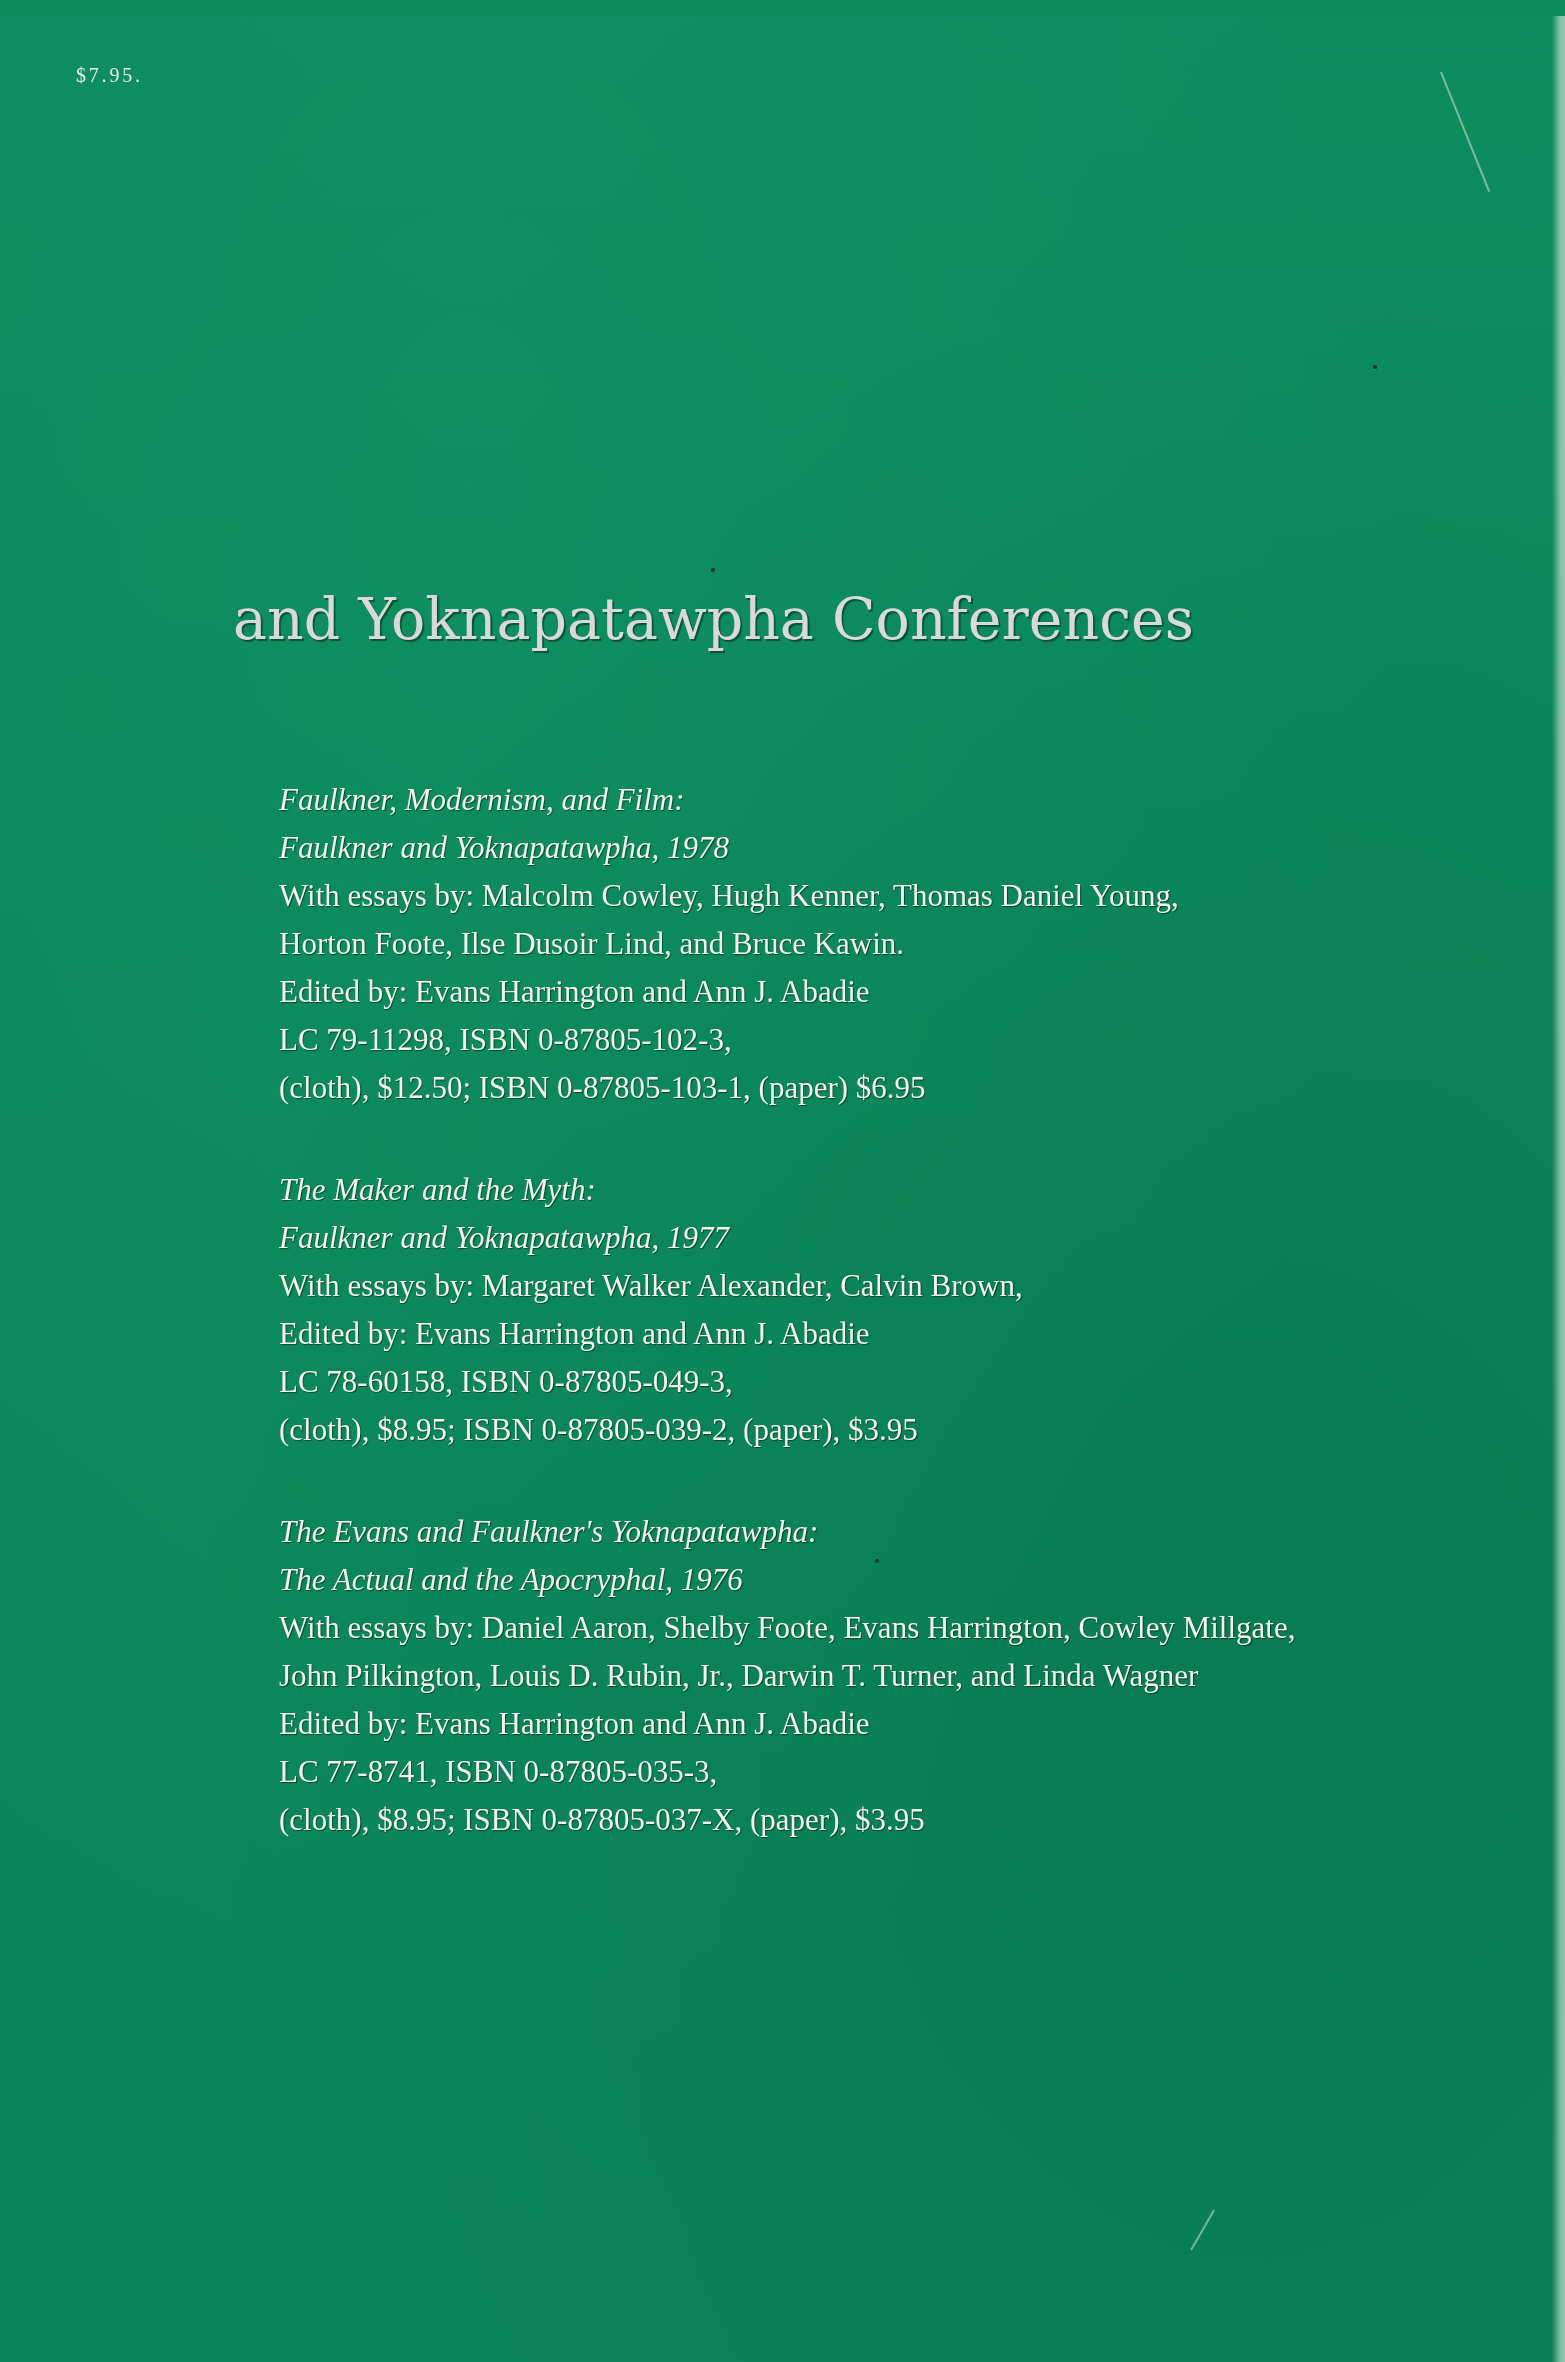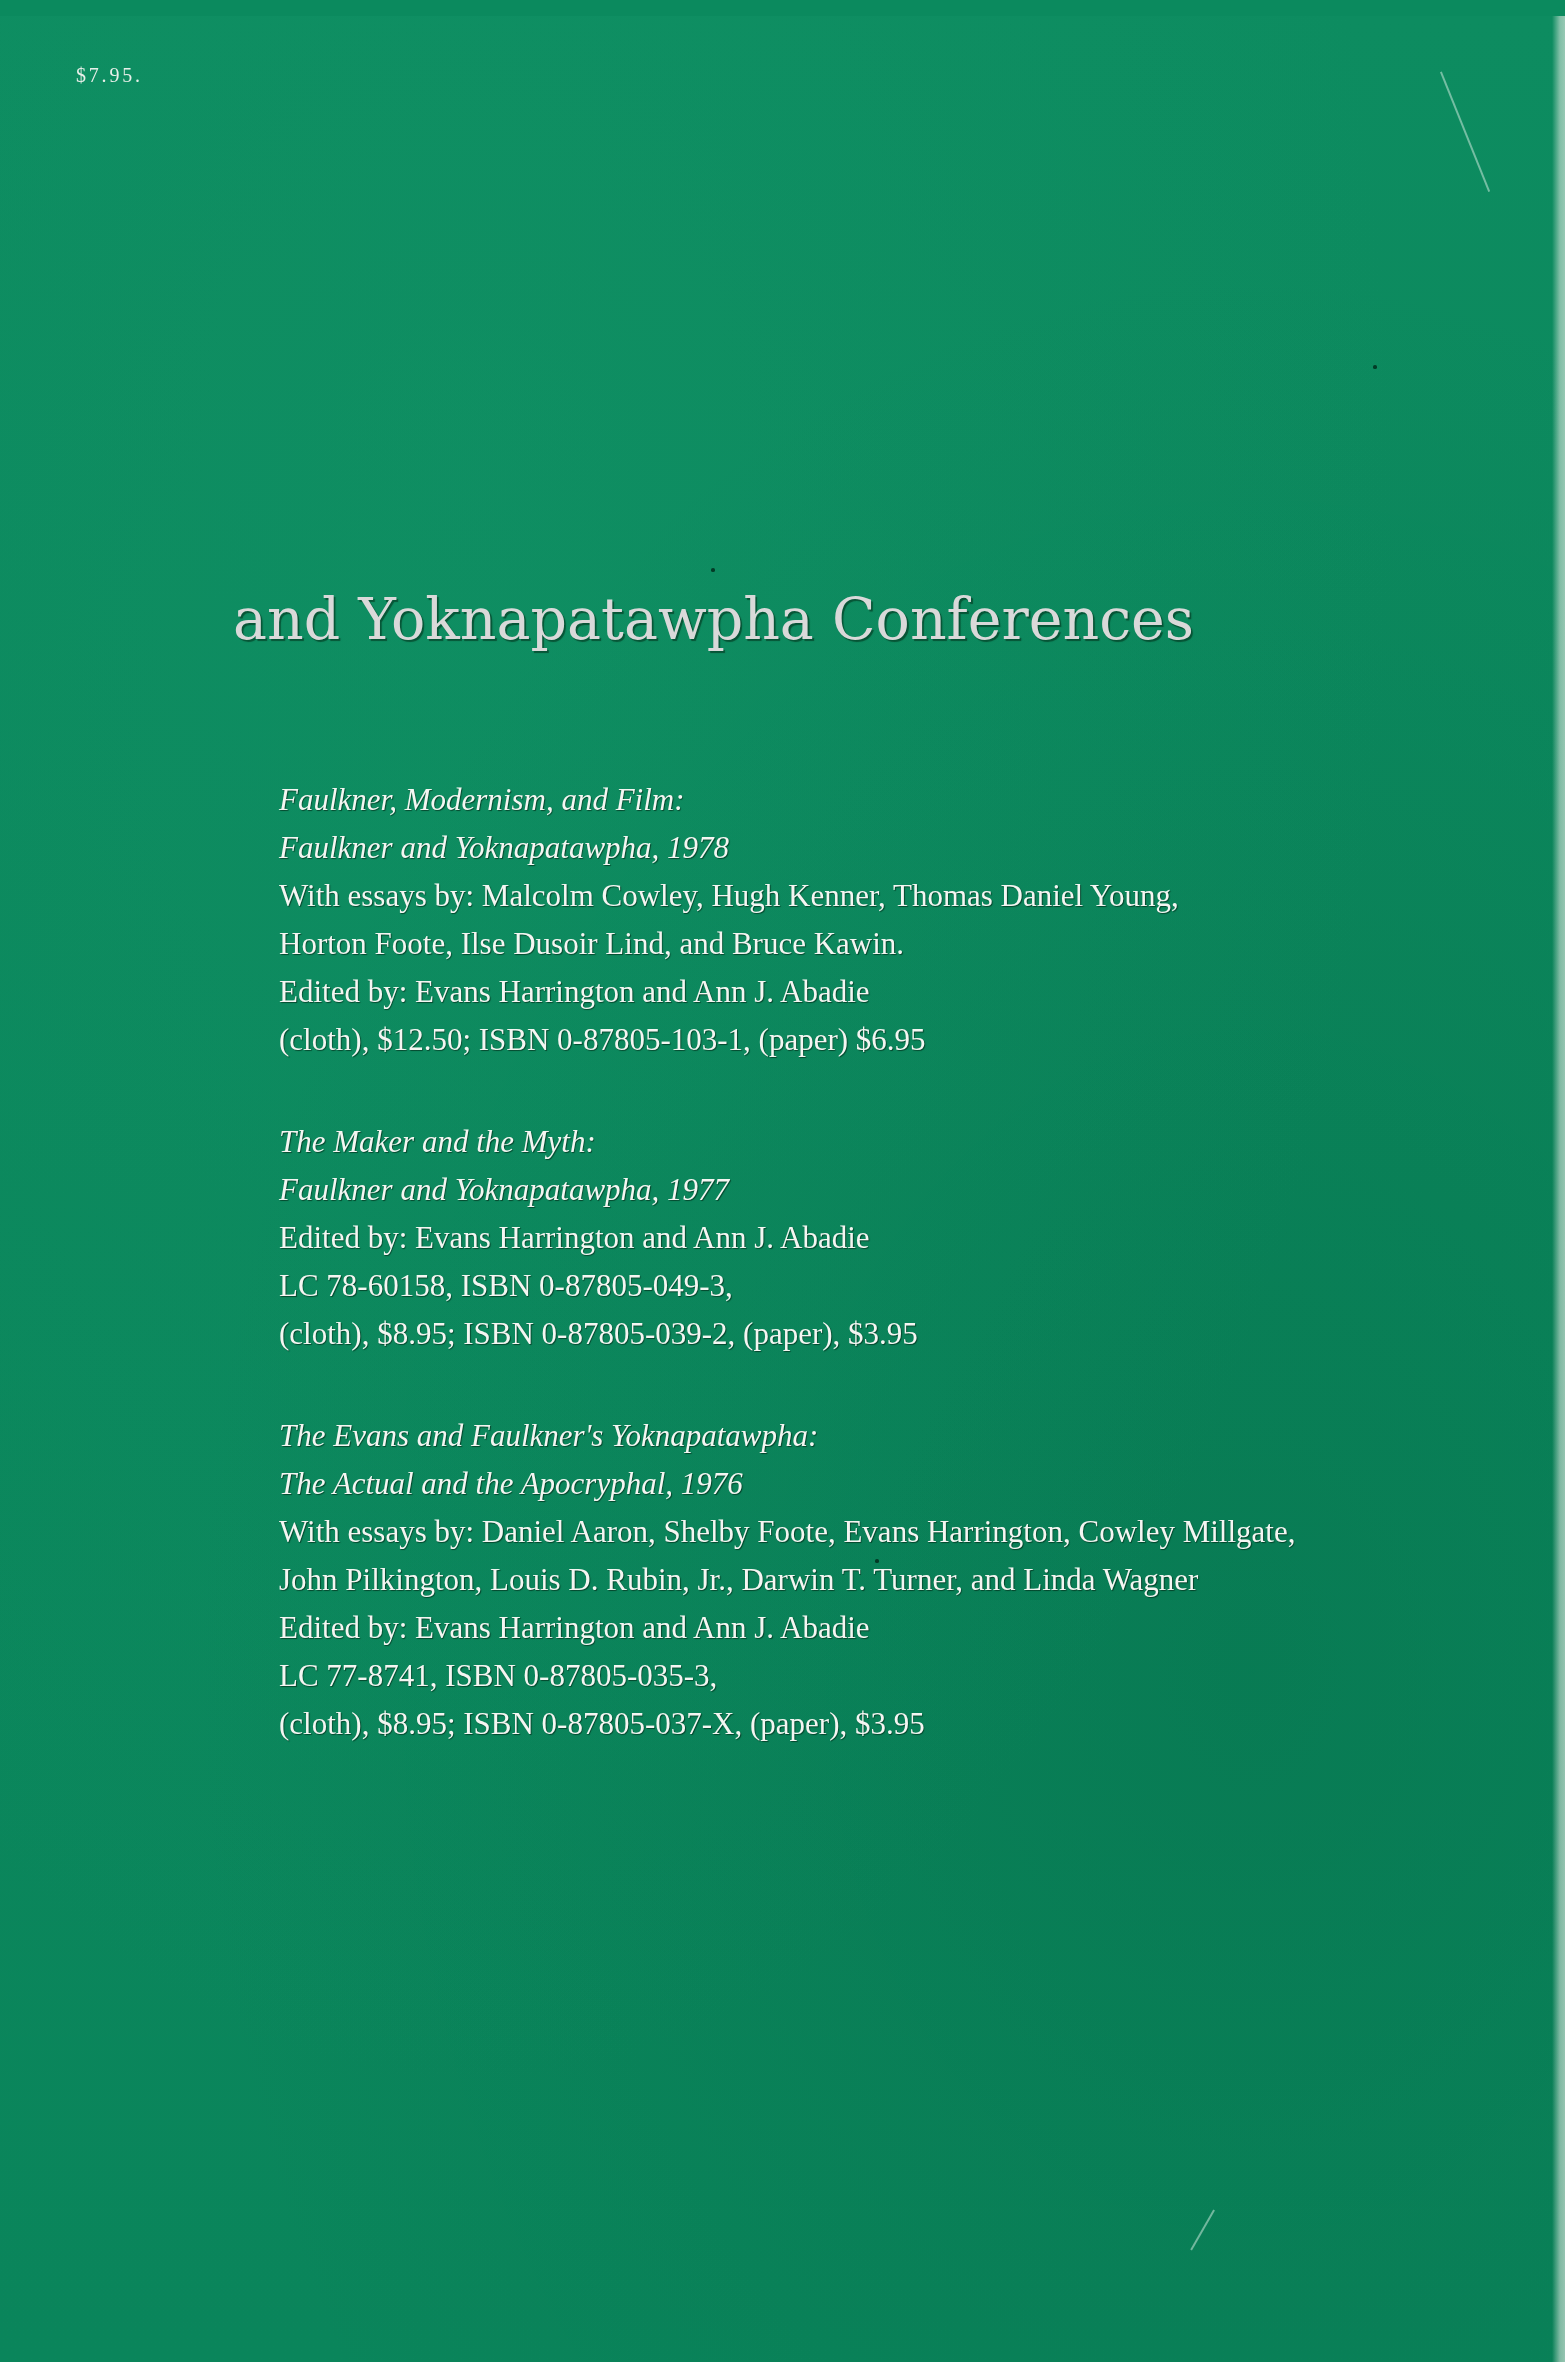--- a/index.html
+++ b/index.html
@@ -103,26 +103,28 @@
     <div>and Yoknapatawpha Conferences</div>
   </div>
 
   <div class="entries">
     <div class="entry">
       <div class="line title">Faulkner, Modernism, and Film:</div>
       <div class="line title">Faulkner and Yoknapatawpha, 1978</div>
       <div class="line">With essays by: Malcolm Cowley, Hugh Kenner, Thomas Daniel Young,</div>
       <div class="line">Horton Foote, Ilse Dusoir Lind, and Bruce Kawin.</div>
       <div class="line">Edited by: Evans Harrington and Ann J. Abadie</div>
+      <div class="line">LC 79-11298, ISBN 0-87805-102-3,</div>
       <div class="line">(cloth), $12.50; ISBN 0-87805-103-1, (paper) $6.95</div>
     </div>
 
     <div class="entry">
       <div class="line title">The Maker and the Myth:</div>
       <div class="line title">Faulkner and Yoknapatawpha, 1977</div>
+      <div class="line">With essays by: Margaret Walker Alexander, Calvin Brown,</div>
       <div class="line">Edited by: Evans Harrington and Ann J. Abadie</div>
       <div class="line">LC 78-60158, ISBN 0-87805-049-3,</div>
       <div class="line">(cloth), $8.95; ISBN 0-87805-039-2, (paper), $3.95</div>
     </div>
 
     <div class="entry">
       <div class="line title">The Evans and Faulkner's Yoknapatawpha:</div>
       <div class="line title">The Actual and the Apocryphal, 1976</div>
       <div class="line">With essays by: Daniel Aaron, Shelby Foote, Evans Harrington, Cowley Millgate,</div>
       <div class="line">John Pilkington, Louis D. Rubin, Jr., Darwin T. Turner, and Linda Wagner</div>

